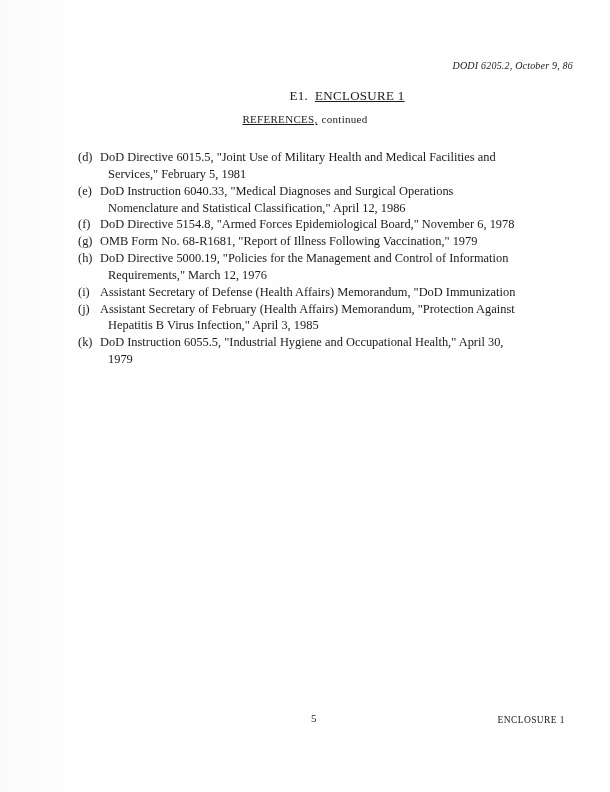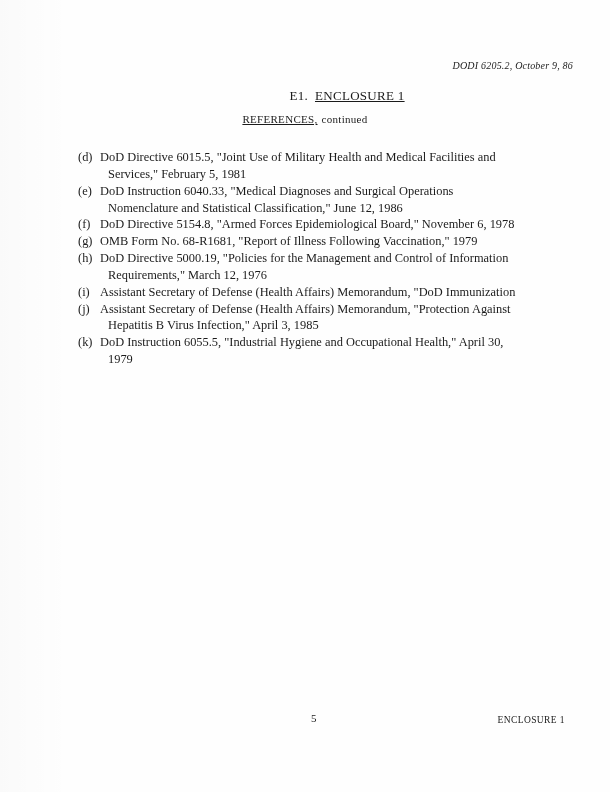--- a/index.html
+++ b/index.html
@@ -121,21 +121,21 @@
 
     <li class="ref-item">
       <span class="ref-label">(d)</span>
       <span class="ref-line-first">DoD Directive 6015.5, "Joint Use of Military Health and Medical Facilities and</span><br>
       <span>Services," February 5, 1981</span>
     </li>
 
     <li class="ref-item">
       <span class="ref-label">(e)</span>
       <span class="ref-line-first">DoD Instruction 6040.33, "Medical Diagnoses and Surgical Operations</span><br>
-      <span>Nomenclature and Statistical Classification," June 12, 1986</span>
+      <span>Nomenclature and Statistical Classification," April 12, 1986</span>
     </li>
 
     <li class="ref-item">
       <span class="ref-label">(f)</span>
       <span class="ref-line-first">DoD Directive 5154.8, "Armed Forces Epidemiological Board," November 6, 1978</span>
     </li>
 
     <li class="ref-item">
       <span class="ref-label">(g)</span>
       <span class="ref-line-first">OMB Form No. 68-R1681, "Report of Illness Following Vaccination," 1979</span>
@@ -147,21 +147,21 @@
       <span>Requirements," March 12, 1976</span>
     </li>
 
     <li class="ref-item">
       <span class="ref-label">(i)</span>
       <span class="ref-line-first">Assistant Secretary of Defense (Health Affairs) Memorandum, "DoD Immunization</span><br>
     </li>
 
     <li class="ref-item">
       <span class="ref-label">(j)</span>
-      <span class="ref-line-first">Assistant Secretary of Defense (Health Affairs) Memorandum, "Protection Against</span><br>
+      <span class="ref-line-first">Assistant Secretary of February (Health Affairs) Memorandum, "Protection Against</span><br>
       <span>Hepatitis B Virus Infection," April 3, 1985</span>
     </li>
 
     <li class="ref-item">
       <span class="ref-label">(k)</span>
       <span class="ref-line-first">DoD Instruction 6055.5, "Industrial Hygiene and Occupational Health," April 30,</span><br>
       <span>1979</span>
     </li>
 
   </ol>

